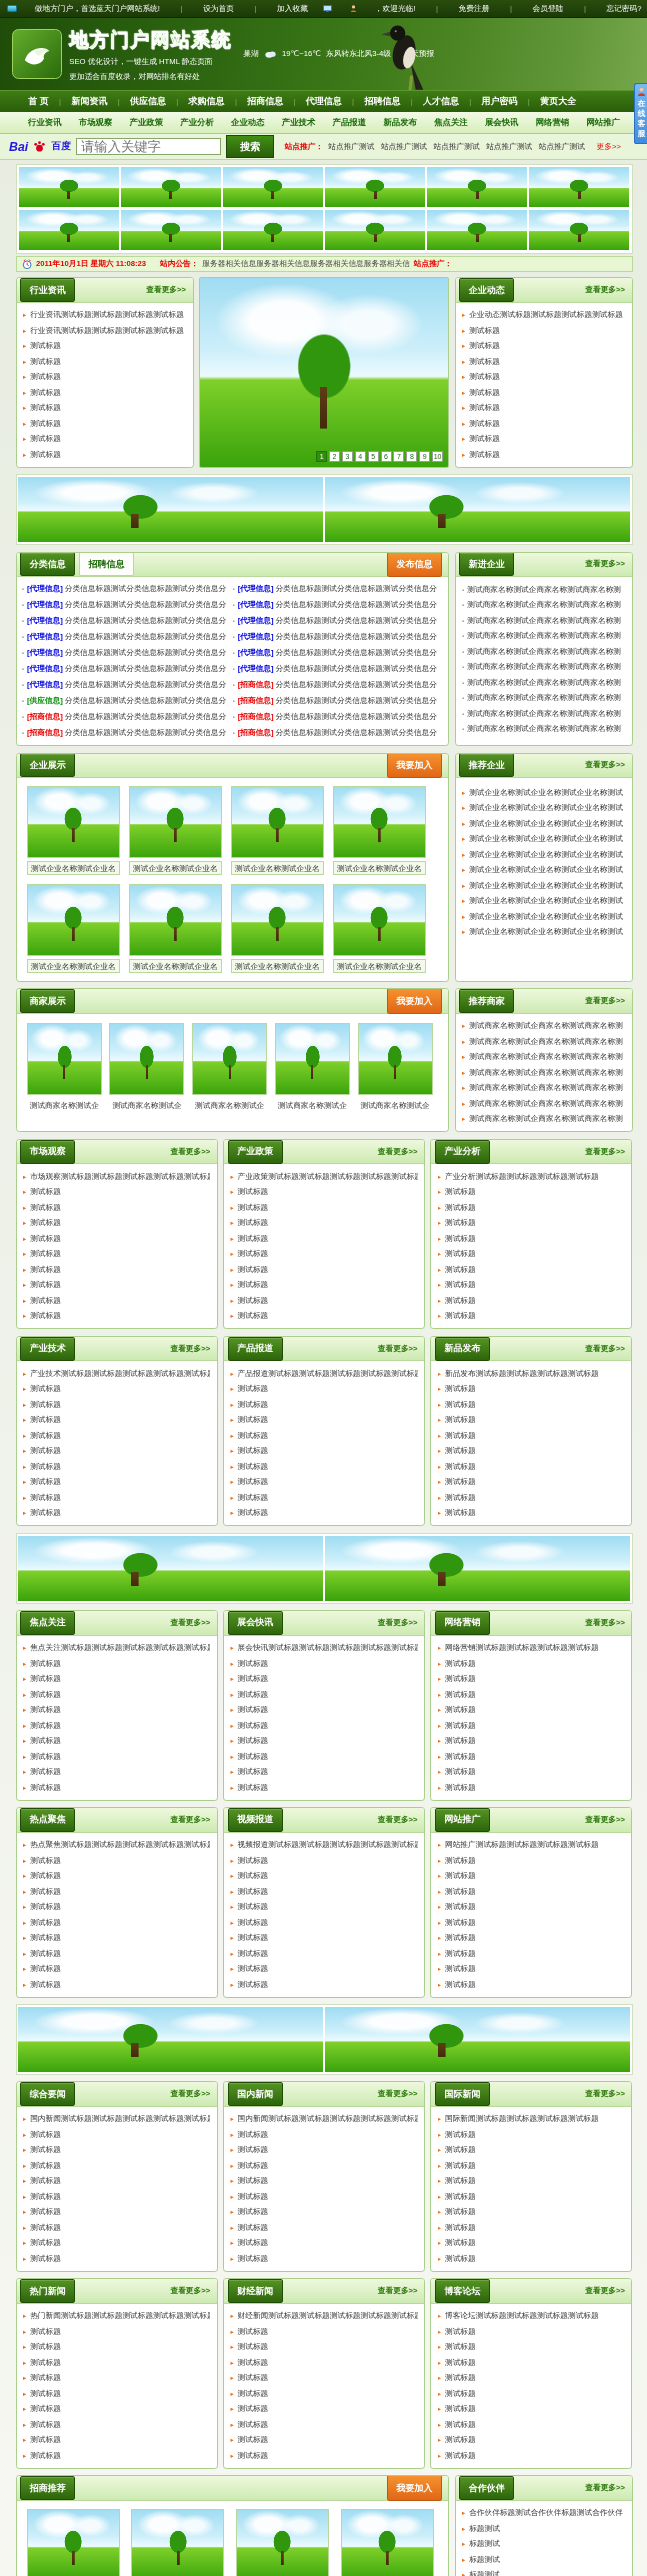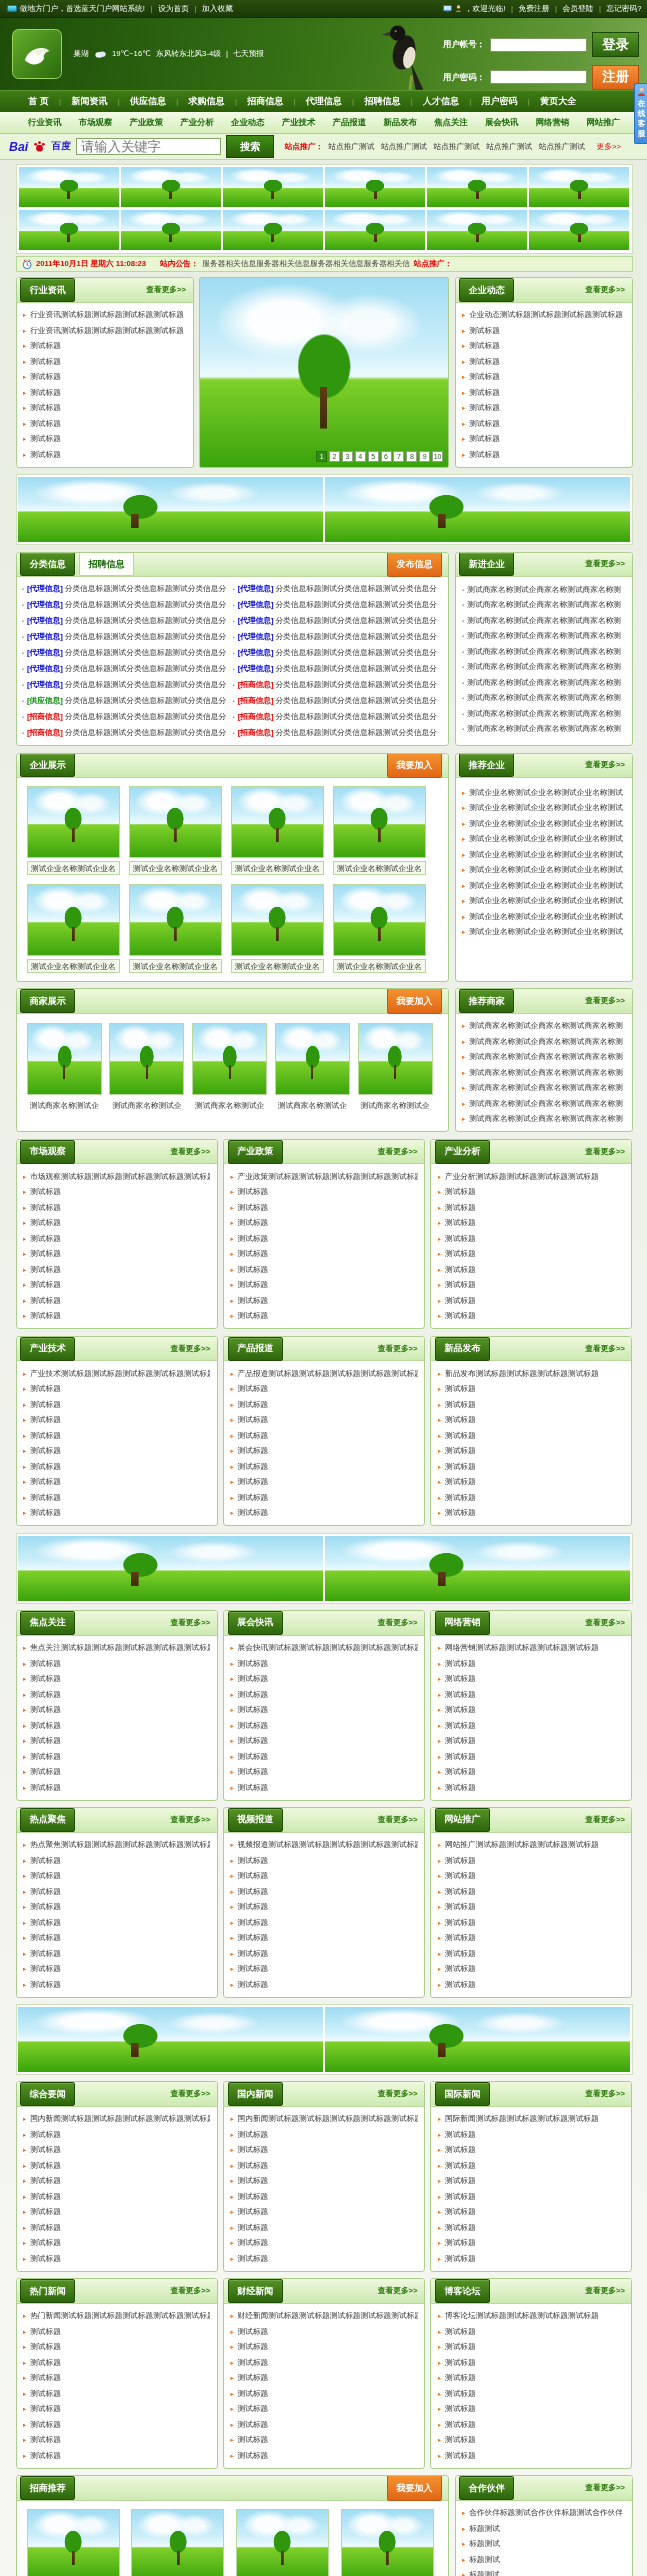--- a/index.html
+++ b/index.html
@@ -2,21 +2,21 @@
 <html style="font-size:10.3px"><head>
 <meta charset="utf-8">
 <style>
 *{box-sizing:border-box;margin:0;padding:0}
 body{width:648px;font-family:"Liberation Sans","DejaVu Sans",sans-serif;font-size:7.7px;background:linear-gradient(#e7ece0,#f6f7f2);position:relative;margin:0 auto;color:#333}
 a{text-decoration:none;color:#333;cursor:pointer}
 ul{list-style:none}
 
 .topbar{height:18px;background:linear-gradient(#2a4d0e,#1b3a06);border-bottom:1.3px solid #102a02;display:flex;align-items:center;padding:0 6.5px;color:#fff}
 .topbar a{color:#fff}
-.tb-left,.tb-right{display:flex;align-items:center;gap:3px}
+.tb-left,.tb-right{display:flex;align-items:center;gap:18px}
 .tb-right{margin-left:auto}
 .sep{color:#86b45f;margin:0 2.6px}
 .vip{width:10.3px;height:7.7px;background:linear-gradient(#7fe0f2,#1fa4cc);border-radius:1.3px;display:inline-block;border:0.6px solid #0c7fa5}
 .mini-ico{display:inline-block;vertical-align:middle}
 
 .header{height:72px;background:linear-gradient(100deg,#1f4d09 0%,#2c6410 30%,#3a7617 52%,#4c8523 70%,#629739 88%,#77a84c 100%);position:relative;display:flex;align-items:center;padding:0 0 0 11.6px;overflow:hidden}
 .logoimg{width:50px;height:50px;border-radius:6.5px;background:linear-gradient(135deg,#64ad2c,#2a6b0c);border:1.3px solid #9dd35b;display:flex;align-items:center;justify-content:center;flex:none}
 .logotext{margin-left:7.7px}
 .logotext .t1{font-size:19px;font-weight:bold;color:#3fc50e;-webkit-text-stroke:0.6px #ffffff;text-shadow:0 0 1.9px #fff,0.6px 0.6px 0 #fff;letter-spacing:1.3px}
 .logotext .t2,.logotext .t3{color:#fff;font-size:7.7px;margin-top:4.5px}
@@ -123,52 +123,45 @@
   </div>
 </div>
 
 <div class="header">
   <div class="logoimg">
     <svg width="35" height="35" viewBox="0 0 60 60">
         <path d="M10 40 C16 18 44 14 52 24 C44 26 41 32 43 37 C36 50 20 50 10 40 Z" fill="#ffffff"></path>
         <path d="M26 26 C34 18 48 20 50 24 C42 25 36 29 34 33 Z" fill="#e9f6db"></path>
       </svg>
   </div>
+  <div class="logotext">
+    <div class="t1">地方门户网站系统</div>
+    <div class="t2">SEO 优化设计，一键生成 HTML 静态页面</div>
+    <div class="t3">更加适合百度收录，对网站排名有好处</div>
+  </div>
   <div class="weather">
     <span>巢湖</span>
     <svg width="13" height="10.3" viewBox="0 0 20 16">
         <ellipse cx="8" cy="9" rx="6" ry="4.5" fill="#eef6fb"></ellipse>
         <ellipse cx="13" cy="8" rx="5" ry="4" fill="#dcebf5"></ellipse>
       </svg>
     <span>19℃~16℃</span>
     <span>东风转东北风3-4级</span>
     <span>|</span>
     <a style="color:#fff">七天预报</a>
   </div>
   <svg class="bird" width="84" height="72" viewBox="0 0 130 112">
     <rect x="70" y="88" width="5" height="24" fill="#7f9c39" transform="rotate(6 72 100)"></rect>
     <polygon points="72,66 92,110 80,110" fill="#23231b"></polygon>
     <ellipse cx="62" cy="52" rx="17" ry="27" fill="#1c1c14" transform="rotate(14 62 52)"></ellipse>
     <ellipse cx="70" cy="60" rx="9" ry="17" fill="#e9e1d1" transform="rotate(14 70 60)"></ellipse>
     <circle cx="52" cy="22" r="12" fill="#14140e"></circle>
     <polygon points="40,20 27,24 40,27" fill="#3a3a30"></polygon>
     <circle cx="49" cy="19" r="1.6" fill="#888"></circle>
   </svg>
-  <div class="loginbox">
-    <div class="lrow">
-      <label>用户帐号：</label>
-      <input type="text" style="">
-      <button class="btn-login">登录</button>
-    </div>
-    <div class="lrow">
-      <label>用户密码：</label>
-      <input type="password" style="">
-      <button class="btn-reg">注册</button>
-    </div>
-  </div>
 </div>
 
 <div class="navbar">
   <ul>
       <li>
         <a>首 页</a>
       </li>
       <li>
         <a>新闻资讯</a>
       </li>

